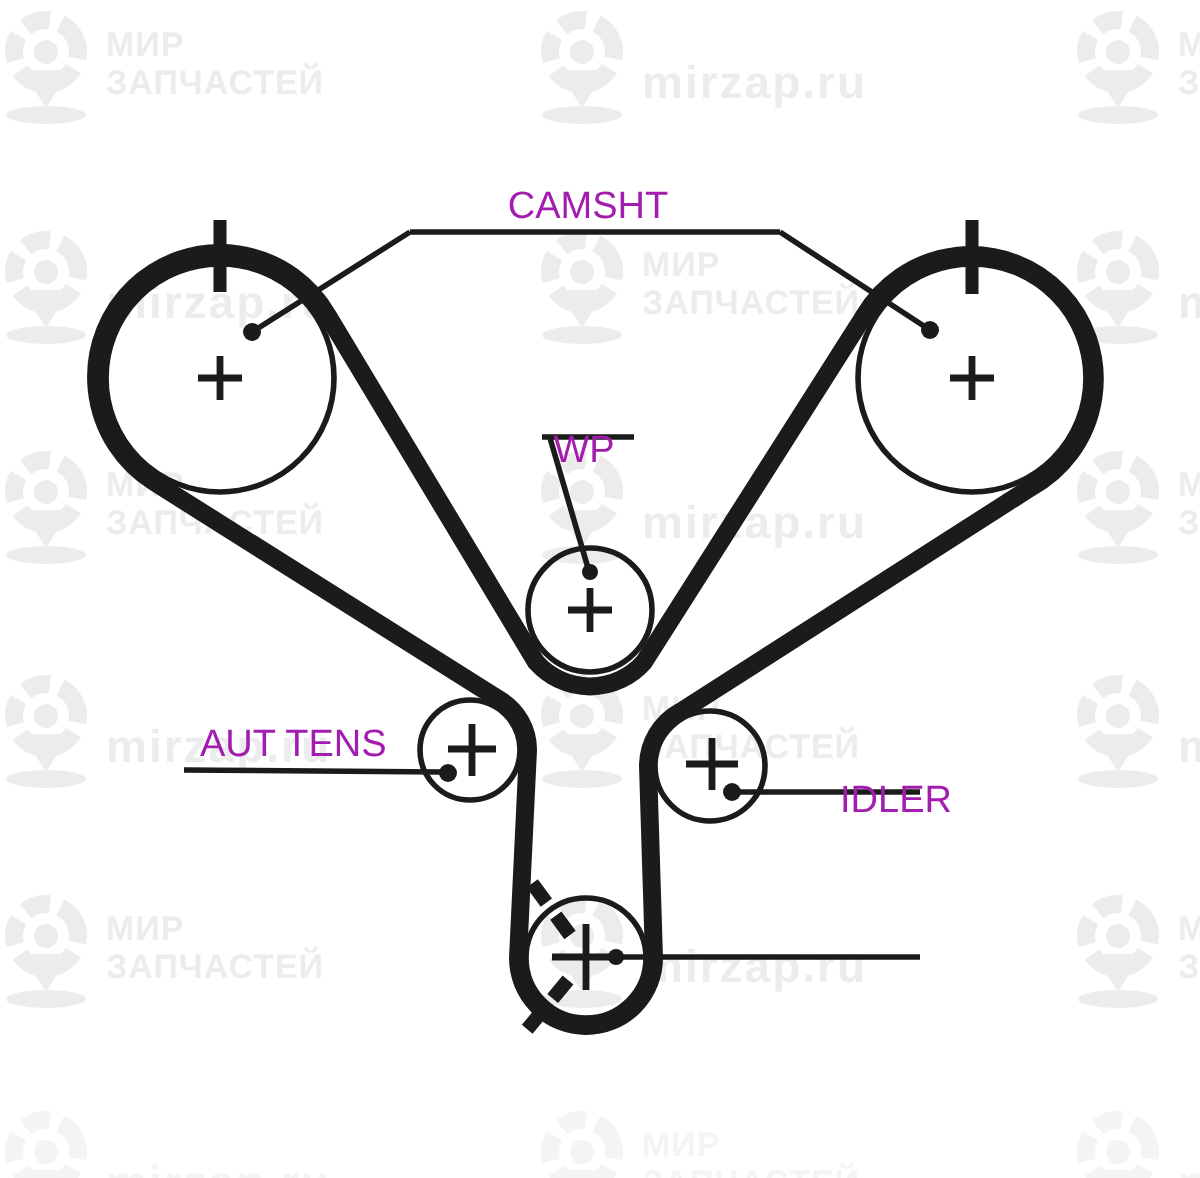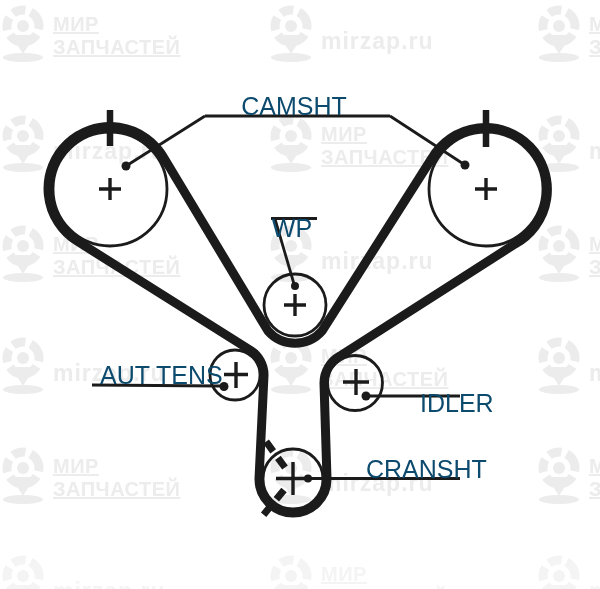--- a/index.html
+++ b/index.html
@@ -5,26 +5,26 @@
   html,body{margin:0;padding:0;background:#fff;}
   .stage{
     position:relative;width:600px;height:589px;background:#ffffff;
     overflow:hidden;font-family:"Liberation Sans",sans-serif;
   }
   
   .wm-layer{position:absolute;inset:0;z-index:0;}
   .wm-tile{position:absolute;display:flex;gap:7px;color:#ececec;}
   .wm-tile.wm-faint{color:#f4f4f4;}
   .wm-pin{flex:0 0 auto;}
-  .wm-brand{font-weight:700;font-size:20px;line-height:1.14;letter-spacing:.5px;margin-top:9px;white-space:nowrap;text-decoration:underline;}
+  .wm-brand{font-weight:700;font-size:17px;line-height:1.14;letter-spacing:.5px;margin-top:9px;white-space:nowrap;}
   .wm-site{font-weight:700;font-size:23px;margin-top:24px;letter-spacing:1px;white-space:nowrap;}
   
   .diagram-svg{position:absolute;left:0;top:0;z-index:1;}
   .label{
-    position:absolute;z-index:2;color:#0c4a6e;font-size:25px;line-height:1;
+    position:absolute;z-index:2;color:#a21caf;font-size:19px;line-height:1;
     white-space:nowrap;letter-spacing:0px;
   }
   .label.centered{transform:translateX(-50%);}
 </style>
 </head>
 <body>
 
 <div class="stage">
 
   <div class="wm-layer">
@@ -304,14 +304,13 @@
       <circle cx="224" cy="386.5" r="4.5"></circle>
       <circle cx="366" cy="396" r="4.5"></circle>
       <circle cx="308" cy="478.5" r="4"></circle>
     </g>
   </svg>
 
   <div class="label centered" style="left:294px;top:94px;">CAMSHT</div>
   <div class="label centered" style="left:292px;top:216px;">WP</div>
   <div class="label" style="left:100px;top:363px;">AUT TENS</div>
   <div class="label" style="left:420px;top:374px;margin-top:17px;">IDLER</div>
-  <div class="label" style="left:366px;top:457px;">CRANSHT</div>
 </div>
 
 </body></html>

